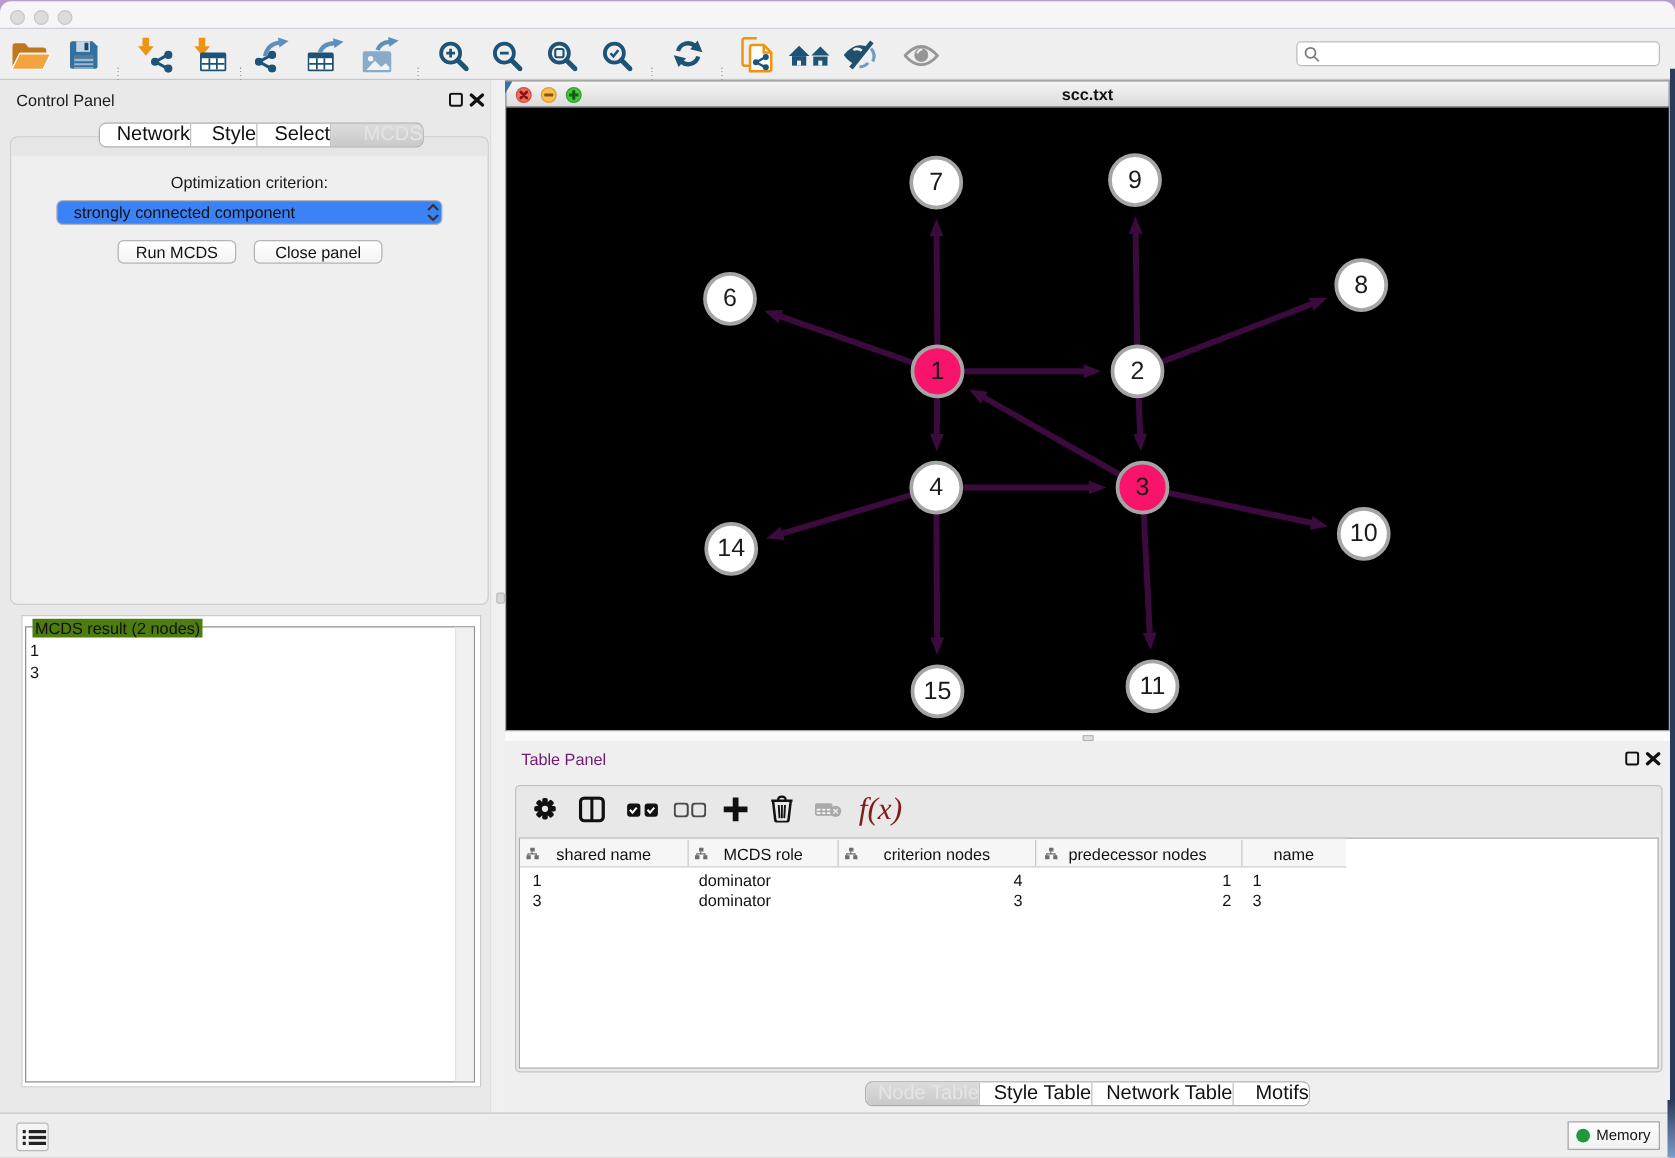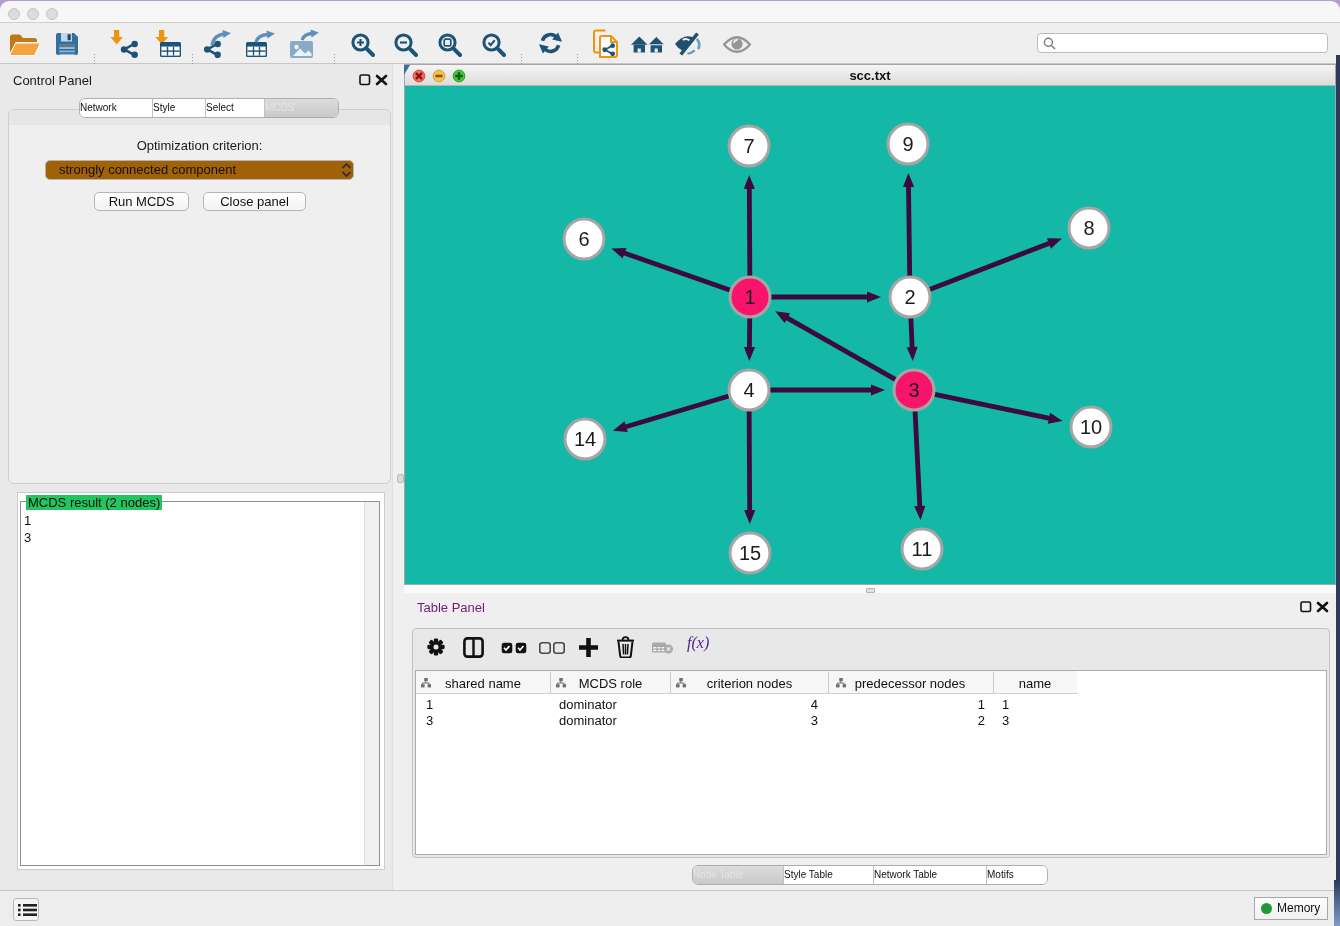--- a/index.html
+++ b/index.html
@@ -7,36 +7,36 @@
 .abs{position:absolute;}
 #titlebar{left:0;top:1px;width:1340px;height:22px;background:#f6f6f6;border-radius:9px 9px 0 0;border-bottom:1px solid #cfcfcf;}
 .graydot{position:absolute;top:7px;width:12px;height:12px;border-radius:50%;background:#dcdcdc;border:1px solid #c6c6c6;}
 #wtitle{position:absolute;top:4px;left:0;width:100%;text-align:center;font-size:13px;color:#9c9c9c;}
 #toolbar{left:0;top:23px;width:1340px;height:41px;background:#efefef;border-bottom:1px solid #c6c6c6;}
 .tsep{position:absolute;top:31px;height:26px;width:1px;background:repeating-linear-gradient(to bottom,#9a9a9a 0 1px,rgba(0,0,0,0) 1px 3px);}
 #search{position:absolute;left:1037px;top:33px;width:291px;height:20px;background:#fff;border:1px solid #bdbdbd;border-radius:4px;}
 #content{left:0;top:64px;width:1340px;height:862px;background:#e9e9e9;}
 #cptitle{left:13px;top:73px;font-size:13px;color:#1a1a1a;}
 .tabrow{position:absolute;display:flex;border:1px solid #aeaeae;border-radius:6px;overflow:hidden;background:#fff;}
-.tab{font-size:10px;color:#111;text-align:left;line-height:18px;height:18px;background:#fff;border-left:1px solid #c2c2c2;}
+.tab{font-size:16px;color:#111;text-align:right;line-height:18px;height:18px;background:#fff;border-left:1px solid #c2c2c2;}
 .tab:first-child{border-left:none;}
 .tab.sel{background:linear-gradient(#dcdcdc,#c9c9c9);color:#e4e4e4;}
 #cppanel{left:8px;top:109px;width:383px;height:375px;background:#efefef;border:1px solid #cdcdcd;border-radius:6px;}
 #cppanel::before{content:"";position:absolute;left:0;top:0;width:100%;height:15px;background:#e6e6e6;border-radius:6px 6px 0 0;}
 #optlabel{left:8px;top:138px;width:383px;text-align:center;font-size:13px;color:#1a1a1a;}
-#combo{left:45px;top:160px;width:309px;height:20px;background:#a16207;border:1px solid #b5b5b5;border-radius:5px;font-size:13px;color:#111;line-height:18px;padding-left:13px;}
+#combo{left:45px;top:160px;width:309px;height:20px;background:#3b82f6;border:1px solid #b5b5b5;border-radius:5px;font-size:13px;color:#111;line-height:18px;padding-left:13px;}
 .btn{position:absolute;height:19px;background:linear-gradient(#ffffff,#f3f3f3);border:1px solid #b5b5b5;border-radius:5px;font-size:13px;color:#111;text-align:center;line-height:17px;}
 #mcdsbox{left:17px;top:492px;width:368px;height:378px;background:#fff;border:1px solid #cccccc;}
 #grpborder{left:20px;top:501px;width:360px;height:365px;border:1px solid #8f8f8f;}
-#grplabel{left:26px;top:495px;background:#22c55e;padding:0 2px;font-size:13px;color:#111;}
+#grplabel{left:26px;top:495px;background:#4d7c0f;padding:0 2px;font-size:13px;color:#111;}
 #mcdsitems{left:24px;top:512px;font-size:13px;color:#111;line-height:17px;}
 #mscroll{left:364px;top:502px;width:15px;height:363px;background:#f0f0f0;border-left:1px solid #e2e2e2;}
 #vdiv{left:392px;top:64px;width:12px;height:826px;background:#f0f0f0;border-left:1px solid #dfdfdf;}
 #vgrip{left:397px;top:474px;width:7px;height:9px;background:#d8d8d8;border:1px solid #bbb;border-radius:2px;}
-#netwin{left:404px;top:64px;width:932px;height:521px;border:1px solid #a6a6a6;background:#14b8a6;}
+#netwin{left:404px;top:64px;width:932px;height:521px;border:1px solid #a6a6a6;background:#000000;}
 #nettitle{position:absolute;left:0;top:0;width:930px;height:21px;background:linear-gradient(#f5f5f5,#dcdcdc);border-bottom:1px solid #b3b3b3;}
 #nettext{position:absolute;top:3px;left:0;width:100%;text-align:center;font-size:13px;font-weight:700;color:#111;}
 #hdiv{left:404px;top:585px;width:932px;height:8px;background:#fafafa;}
 #hgrip{left:866px;top:588px;width:9px;height:5px;background:#e0e0e0;border:1px solid #b5b5b5;border-radius:1px;}
 #tablepanel{left:404px;top:593px;width:932px;height:297px;background:#efefef;}
 #tptitle{left:417px;top:600px;font-size:13px;color:#701a75;}
 #tcontainer{left:412px;top:628px;width:918px;height:230px;background:#e8e8e8;border:1px solid #c2c2c2;border-radius:4px;}
 #twhite{left:415px;top:670px;width:912px;height:185px;background:#fff;border:1px solid #ababab;}
 #thead{left:416px;top:671px;width:661px;height:23px;background:#f6f6f6;border-bottom:1px solid #cfcfcf;}
 .hsep{position:absolute;top:672px;height:21px;width:0;border-left:1px solid #c9c9c9;}
@@ -348,21 +348,21 @@
     <g transform="translate(0,1.5)">
       <rect x="0" y="0" width="14" height="10" rx="1.5" fill="#a9a9a9"></rect>
       <rect x="1.4" y="4.6" width="11.2" height="4" fill="#fff"></rect>
       <rect x="4.4" y="4.6" width="1.4" height="4" fill="#a9a9a9"></rect>
       <rect x="8.2" y="4.6" width="1.4" height="4" fill="#a9a9a9"></rect>
       <rect x="1.4" y="5.9" width="11.2" height="1.4" fill="#a9a9a9"></rect>
     </g>
     <circle cx="16.5" cy="8" r="4.5" fill="#a9a9a9"></circle>
     <path d="M14.7 6.2l3.6 3.6M18.3 6.2l-3.6 3.6" stroke="#e8e8e8" stroke-width="1.3"></path>
   </svg>
-<span style="position:absolute;left:687px;top:634px;font-family:'Liberation Serif',serif;font-style:italic;font-size:16px;color:#4c1d95;">f(x)</span>
+<span style="position:absolute;left:687px;top:634px;font-family:'Liberation Serif',serif;font-style:italic;font-size:25px;color:#7f1d1d;">f(x)</span>
 <div id="twhite" class="abs"></div>
 <div id="thead" class="abs"></div>
 <div class="hsep" style="left:550px"></div>
 <div class="hsep" style="left:670px"></div>
 <div class="hsep" style="left:828px"></div>
 <div class="hsep" style="left:993px"></div>
 <svg style="position:absolute;left:421px;top:678px" width="10" height="10" viewBox="0 0 10 10">
     <g fill="#6e6e6e">
       <rect x="3.2" y="0" width="3.6" height="3.2"></rect>
       <rect x="0" y="6.2" width="3.6" height="3.2"></rect>

